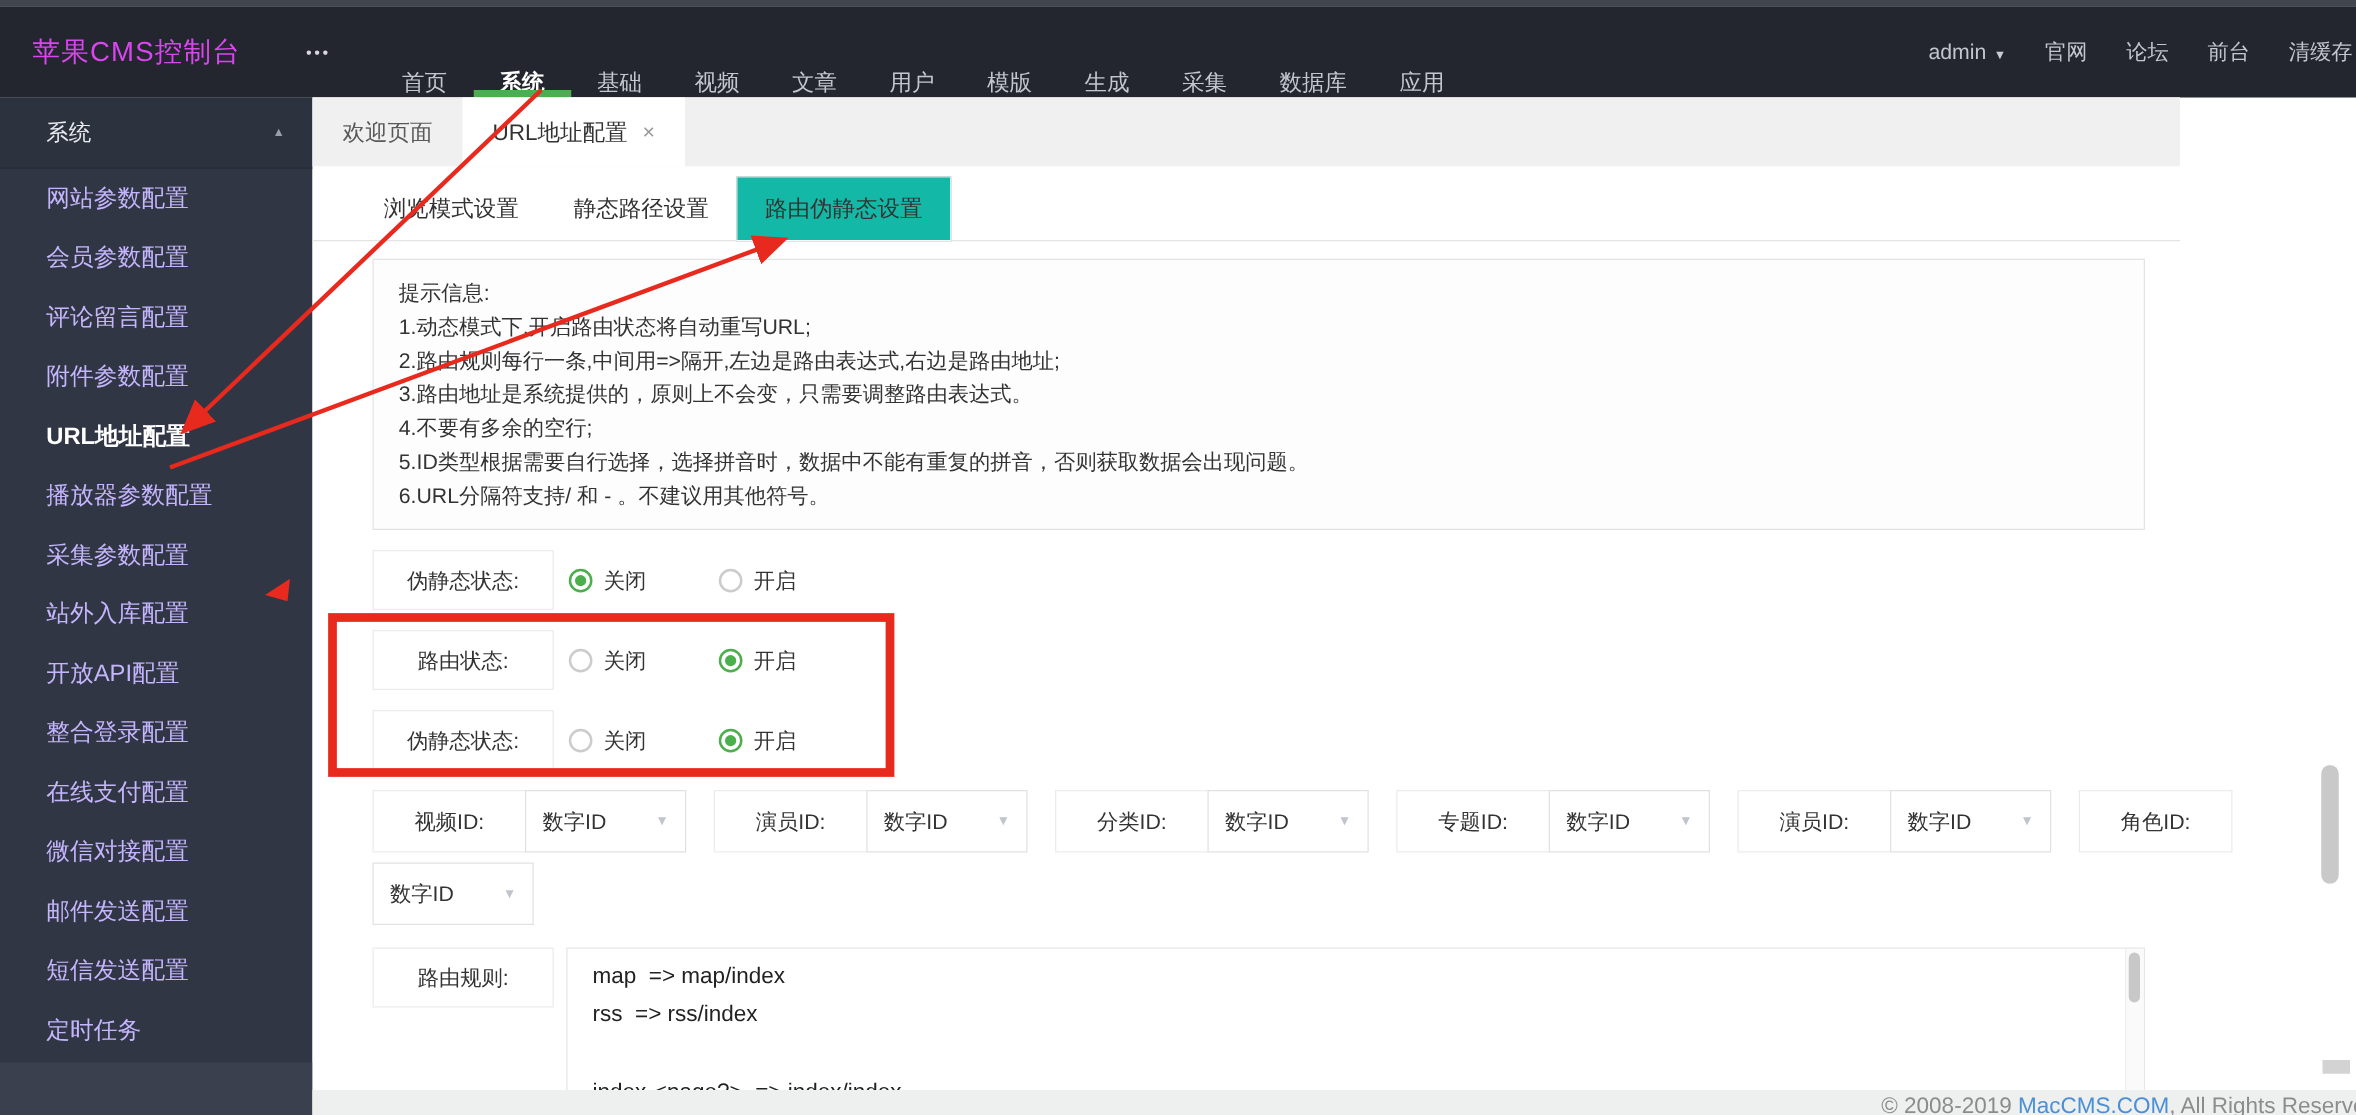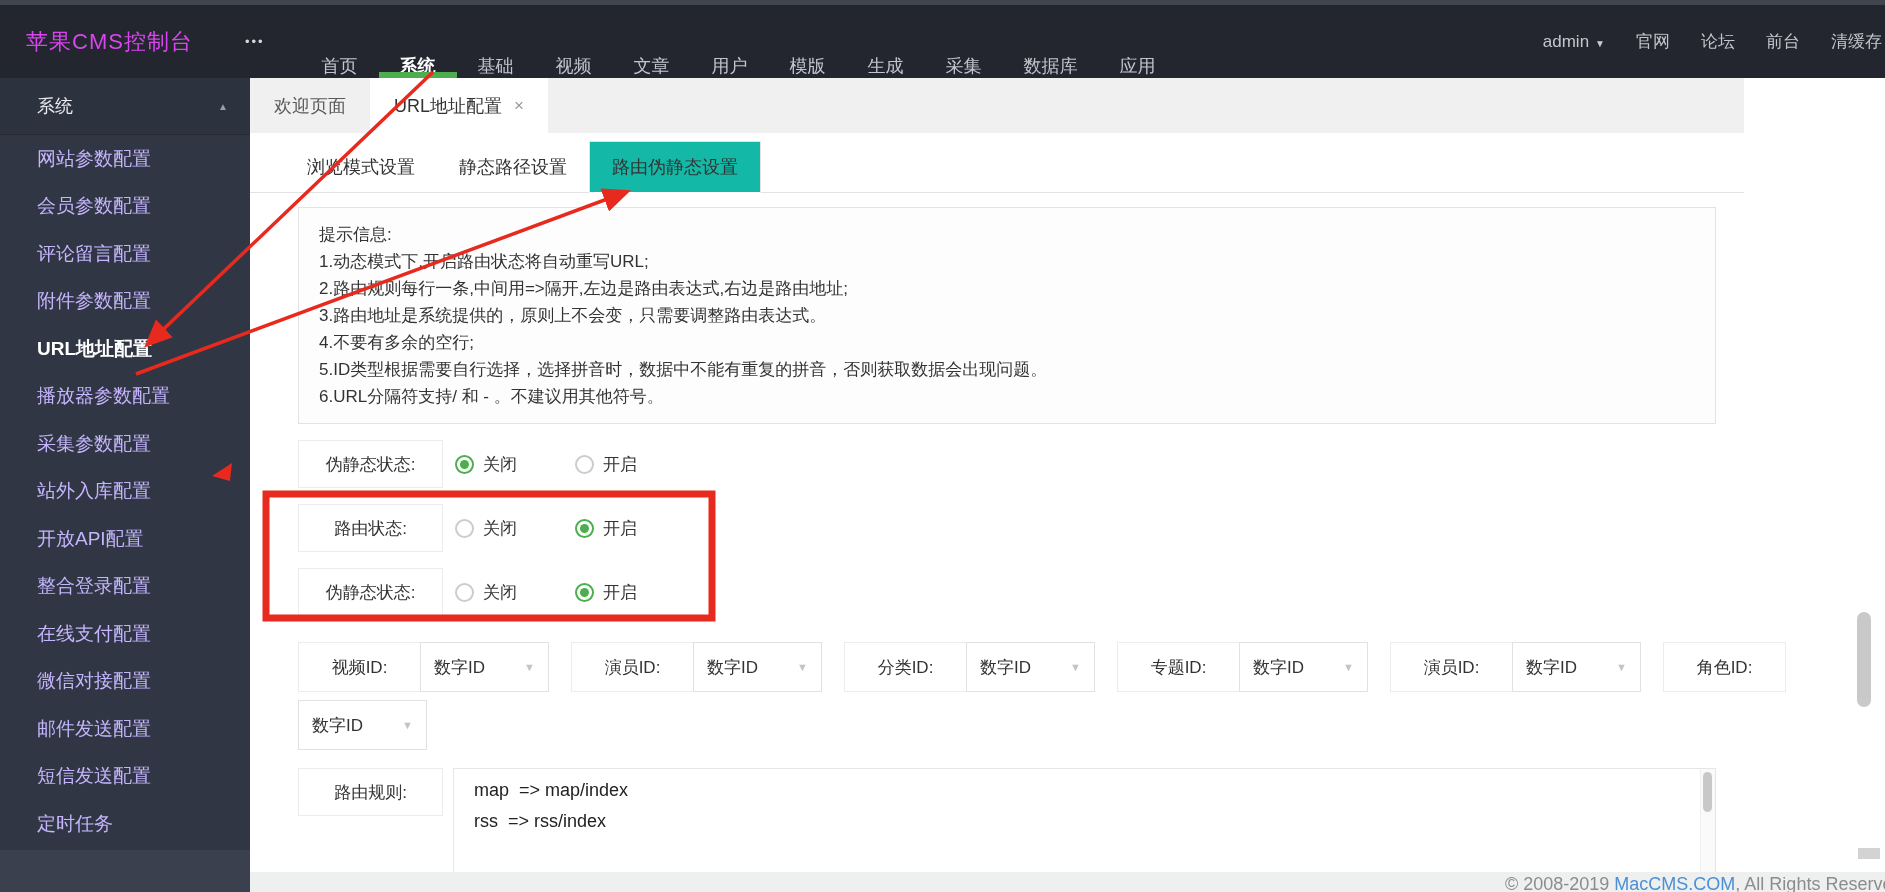--- a/index.html
+++ b/index.html
@@ -53,21 +53,21 @@
   .form-row { display:flex; align-items:center; margin-top:16px; height:48px; }
   .label-box { width:145px; height:48px; border:1px solid #ececec; background:#fff;
     display:flex; align-items:center; justify-content:center; font-size:17px; color:#333; }
   .radio-opt { display:flex; align-items:center; margin-left:12px; width:108px; cursor:pointer; }
   .radio { width:19px; height:19px; border:2px solid #ccc; border-radius:50%; background:#fff;
     display:inline-flex; align-items:center; justify-content:center; flex:0 0 auto; }
   .radio.sel { border-color:#4cae4c; }
   .radio.sel::after { content:""; width:9px; height:9px; border-radius:50%; background:#4cae4c; }
   .radio-opt .opt-label { margin-left:9px; font-size:17px; color:#333; }
 
-  .id-row { display:flex; flex-wrap:wrap; margin-top:26px; width:1559px; }
+  .id-row { display:flex; flex-wrap:wrap; margin-top:16px; width:1559px; }
   .id-group { display:flex; margin-right:22px; margin-bottom:8px; }
   .id-label { width:123px; height:50px; border:1px solid #ececec; background:#fff;
     display:flex; align-items:center; justify-content:center; font-size:17px; color:#333; }
   .sel-box { width:129px; height:50px; border:1px solid #e2e2e2; background:#fff; margin-left:-1px;
     display:flex; align-items:center; justify-content:space-between; padding:0 13px;
     font-size:17px; color:#333; cursor:pointer; }
   .sel-box .caret-down { font-size:11px; color:#c0c4cc; }
 
   .route-row { display:flex; align-items:flex-start; margin-top:10px; }
   .route-textarea { flex:1; margin-left:10px; height:130px; border:1px solid #e6e6e6; background:#fff;

